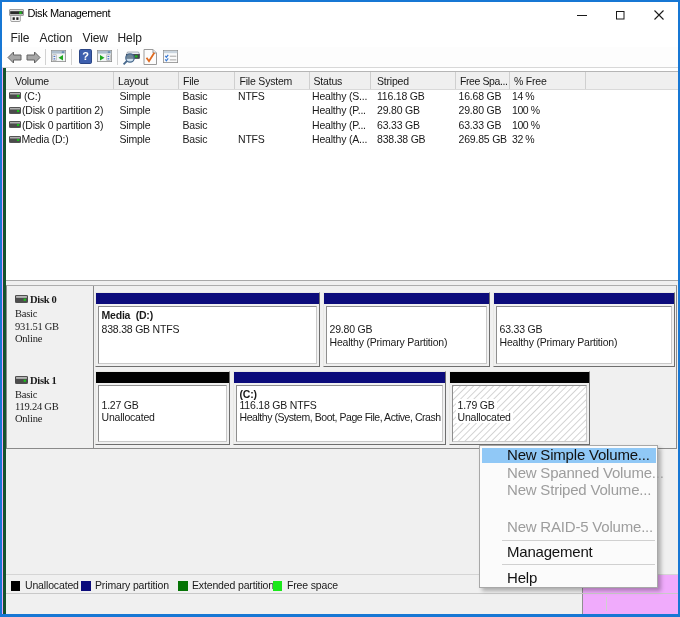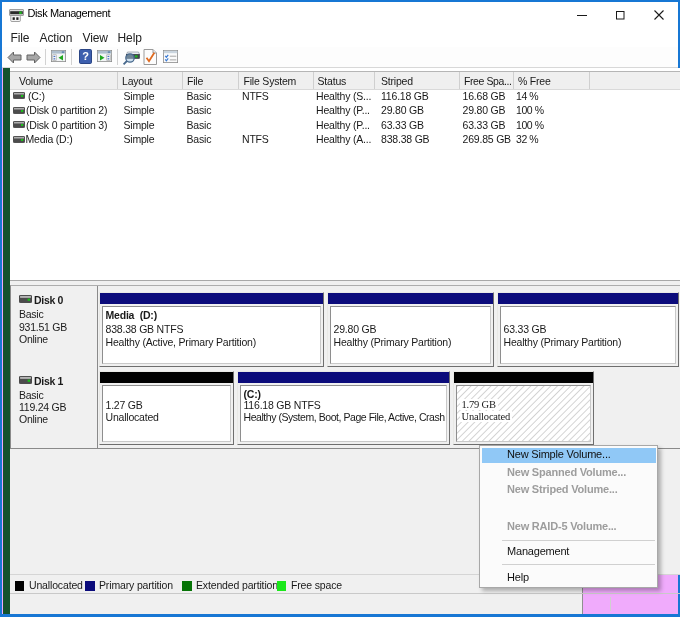--- a/index.html
+++ b/index.html
@@ -13,62 +13,62 @@
 #title .txt { position:absolute; left:25.5px; top:5px; font-size:11px; letter-spacing:-0.4px; color:#000; }
 .winbtn { position:absolute; top:5px; width:16px; height:16px; color:#1a1a1a; }
 
 #menubar { position:absolute; left:0; top:28px; width:676px; height:17px; background:#fff; font-size:12px; letter-spacing:-0.1px; color:#222; }
 #menubar span { position:absolute; top:1px; }
 
 #toolbar { position:absolute; left:0; top:45px; width:676px; height:21px; background:#fdfdfd; border-bottom:1px solid #d8d8d8; }
 .tsep { position:absolute; top:2px; width:1px; height:16px; background:#d2d2d2; }
 
 #content { position:absolute; left:1px; top:66px; width:580px; height:546px;
-  border-left:7px solid #14532d; border-right:1px solid #8f8f8f; background:#f0f0f0; }
+  border-left:3px solid #14532d; border-right:1px solid #8f8f8f; background:#f0f0f0; }
 
 #toppane { position:absolute; left:0; top:0; width:672px; height:211.5px; background:#fff; }
 #lvheader { position:absolute; left:0; top:3px; width:672px; height:19px; background:#efefef;
   border-top:1px solid #b5b5b5; border-bottom:1px solid #d9d9d9; font-size:10.5px; letter-spacing:-0.2px; color:#191919; }
 .hcell { position:absolute; top:0; height:17px; border-right:1px solid #cfcfcf; }
 .hcell span { position:absolute; top:2.5px; left:4px; white-space:nowrap; }
 .lvrow { position:absolute; left:0; width:672px; height:14.5px; font-size:10.5px; letter-spacing:-0.2px; color:#191919; }
 .lvrow span { position:absolute; top:1.5px; white-space:nowrap; }
 .volic { position:absolute; left:3px; top:4px; }
 
 #botpane { position:absolute; left:0; top:211.5px; width:672px; height:294.5px; background:#f0f0f0; border-top:1px solid #a8a8a8; }
 .diskrow { position:absolute; left:0; width:671px; height:85.5px; border:1px solid #8a8a8a; border-top-color:#adadad; background:#f0f0f0; }
 .diskrow.r2 { height:82px; border-top:none; }
-.dlabel { position:absolute; left:0; top:0; bottom:0; width:87px; border-right:1px solid #8a8a8a; font-size:10.5px; letter-spacing:-0.25px; color:#1a1a1a; }
+.dlabel { position:absolute; left:0; top:0; bottom:0; width:87px; border-right:1px solid #8a8a8a; font-size:10.5px; letter-spacing:-0.25px; color:#1a1a1a;font-family:Liberation Serif, serif; }
 .dlabel .nm { position:absolute; left:23px; top:8px; font-weight:bold; font-size:10.5px; letter-spacing:-0.3px; }
 .dlabel .l2 { position:absolute; left:8px; top:22px; }
 .dlabel .l3 { position:absolute; left:8px; top:34.5px; }
 .dlabel .l4 { position:absolute; left:8px; top:46.5px; }
 .dicon { position:absolute; left:8px; top:9px; }
 .part { position:absolute; top:6px; height:74.5px; border:1px solid; border-color:#e9e9e6 #6e6e6e #6e6e6e #e9e9e6; background:#f0f0f0; }
 .pbar { position:absolute; left:0; top:0; width:100%; height:11px; }
 .pbody { position:absolute; left:2px; right:2px; top:13px; bottom:2px; border:1px solid; border-color:#8e8e8e #c9c9c9 #c9c9c9 #8e8e8e;
   background:#fff; overflow:hidden; font-size:10.5px; letter-spacing:-0.2px; color:#1a1a1a; }
 .pbody .t1 { position:absolute; left:2.5px; top:2px; white-space:nowrap; }
 .pbody .t2 { position:absolute; left:2.5px; top:15.5px; white-space:nowrap;text-align:center; }
 .pbody .t3 { position:absolute; left:2.5px; top:28.5px; white-space:nowrap; }
 .r2 .part { top:4px; }
 .r2 .pbody .t2 { top:13.5px; }
 .r2 .pbody .t3 { top:25.5px; }
 .hatch { background:#fff; }
-.hatch .t2, .hatch .t3 { padding:0 2px; z-index:2;font-family:Liberation Serif, serif; }
+.hatch .t2, .hatch .t3 { padding:0 2px; z-index:2; }
 
 #legend { position:absolute; left:0; top:506px; width:672px; height:19px; border-top:1px solid #d5d5d5; font-size:10.5px; letter-spacing:-0.15px; color:#1a1a1a; }
 #legend i { position:absolute; top:6px; width:9.5px; height:9.5px; }
 #legend span { position:absolute; top:4px; }
 #statusband { position:absolute; left:0; top:525px; width:672px; height:21px; border-top:1px solid #c9c9c9; }
 
 #cmenu { position:absolute; left:476.5px; top:442.5px; width:179.5px; height:143.5px; background:#fbfbfb;
-  border:1px solid #a8a8a8; box-shadow:3px 3px 4px rgba(0,0,0,0.28); font-size:11px; letter-spacing:-0.2px; color:#121212; }
+  border:1px solid #a8a8a8; box-shadow:3px 3px 4px rgba(0,0,0,0.28); font-size:15px; letter-spacing:-0.2px; color:#121212; }
 .mi { position:absolute; left:1px; width:176.5px; height:15px; padding-left:26.5px; line-height:15px; white-space:nowrap; }
-.mi.dis { color:#9d9d9d;font-weight:bold; }
+.mi.dis { color:#9d9d9d; }
 .msep { position:absolute; left:22px; right:2px; height:1px; background:#d0d0d0; }
 svg { display:block; }
 </style>
 </head>
 <body>
 <div id="win">
 
   <div id="title">
     <svg class="abs" style="left:7px; top:5.5px;" width="15" height="14" viewBox="0 0 15 14">
       <rect x="0.5" y="1.5" width="14" height="6" rx="0.5" fill="#dcdcdc" stroke="#8a8a8a" stroke-width="0.8"></rect>
@@ -251,21 +251,20 @@
           <div class="nm">Disk 0</div>
           <div class="l2">Basic</div>
           <div class="l3">931.51 GB</div>
           <div class="l4">Online</div>
         </div>
         <div class="part" style="left:88px; width:225px">
           <div class="pbar" style="background:#0b0b7b"></div>
           <div class="pbody">
             <div class="t1" style="font-weight:bold">Media&nbsp; (D:)</div>
             <div class="t2">838.38 GB NTFS</div>
-            <div class="t3">Healthy (Active, Primary Partition)</div>
           </div>
         </div>
         <div class="part" style="left:316px; width:167px">
           <div class="pbar" style="background:#0b0b7b"></div>
           <div class="pbody">
             <div class="t2">29.80 GB</div>
             <div class="t3">Healthy (Primary Partition)</div>
           </div>
         </div>
         <div class="part" style="left:486px; width:182px">

